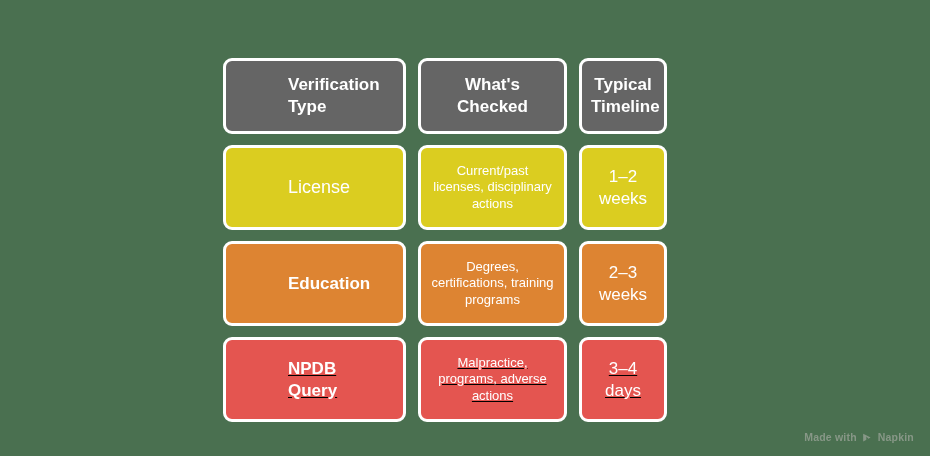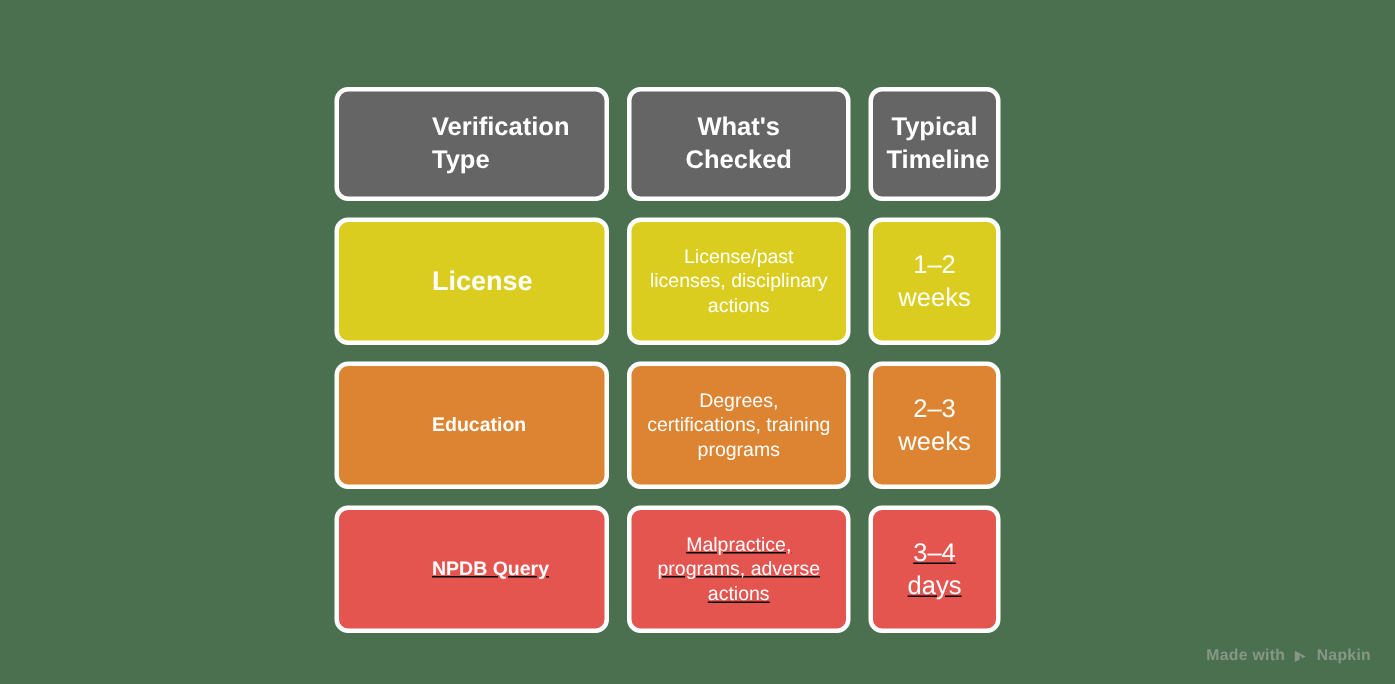--- a/index.html
+++ b/index.html
@@ -51,26 +51,26 @@
   
   .col-1 { justify-content: flex-start; padding: 0 16px; }
   .col-2, .col-3 { justify-content: center; padding: 0 9px; text-align: center; }
 
   .row-head .col-1 { justify-content: flex-start; }
 
   
   .row-head .cell { font-size: 17px; font-weight: bold; }
   .row-head .col-1 { font-size: 17px; }
 
-  .row-body .col-1 { font-size: 13px; font-weight: bold; }
+  .row-body .col-1 { font-size: 17px; font-weight: bold; }
   .row-body .col-2 { font-size: 13px; font-weight: normal; }
   .row-body .col-3 { font-size: 17px; font-weight: normal; }
 
   
-  .row-license .col-1 { font-weight: bold; font-size: 18px; }
+  .row-license .col-1 { font-weight: normal; font-size: 18px; }
 
   
   .fill-head   { background: #656565; }
   .fill-yellow { background: #dbcd20; }
   .fill-orange { background: #dd8432; }
   .fill-red    { background: #e45550; }
 
   .cell-text { display: block; width: 100%; }
   .col-2 .cell-text, .col-3 .cell-text { text-align: center; }
   .col-1 .cell-text { text-align: left; margin-left: 46px; }
@@ -117,21 +117,21 @@
         <span>Timeline</span>
       </span>
     </div>
   </div>
 
   <div class="row row-body row-license">
     <div class="cell col-1 fill-yellow">
       <span class="cell-text">License</span>
     </div>
     <div class="cell col-2 fill-yellow">
-      <span class="cell-text">License/past licenses, disciplinary actions</span>
+      <span class="cell-text">Current/past licenses, disciplinary actions</span>
     </div>
     <div class="cell col-3 fill-yellow">
       <span class="cell-text">1–2 weeks</span>
     </div>
   </div>
 
   <div class="row row-body row-education">
     <div class="cell col-1 fill-orange">
       <span class="cell-text">Education</span>
     </div>

